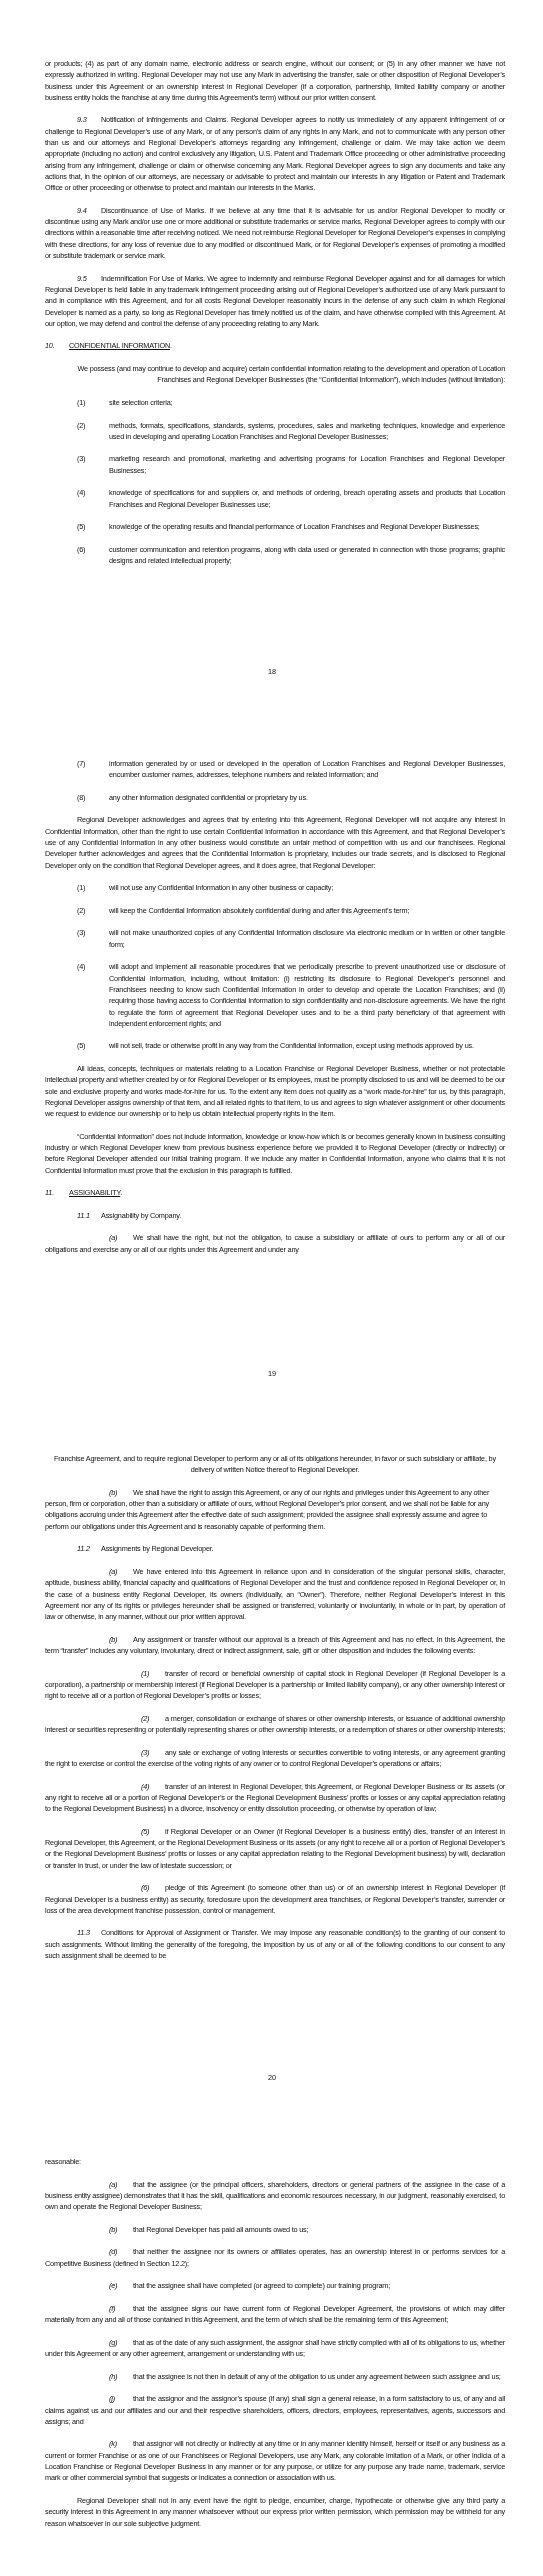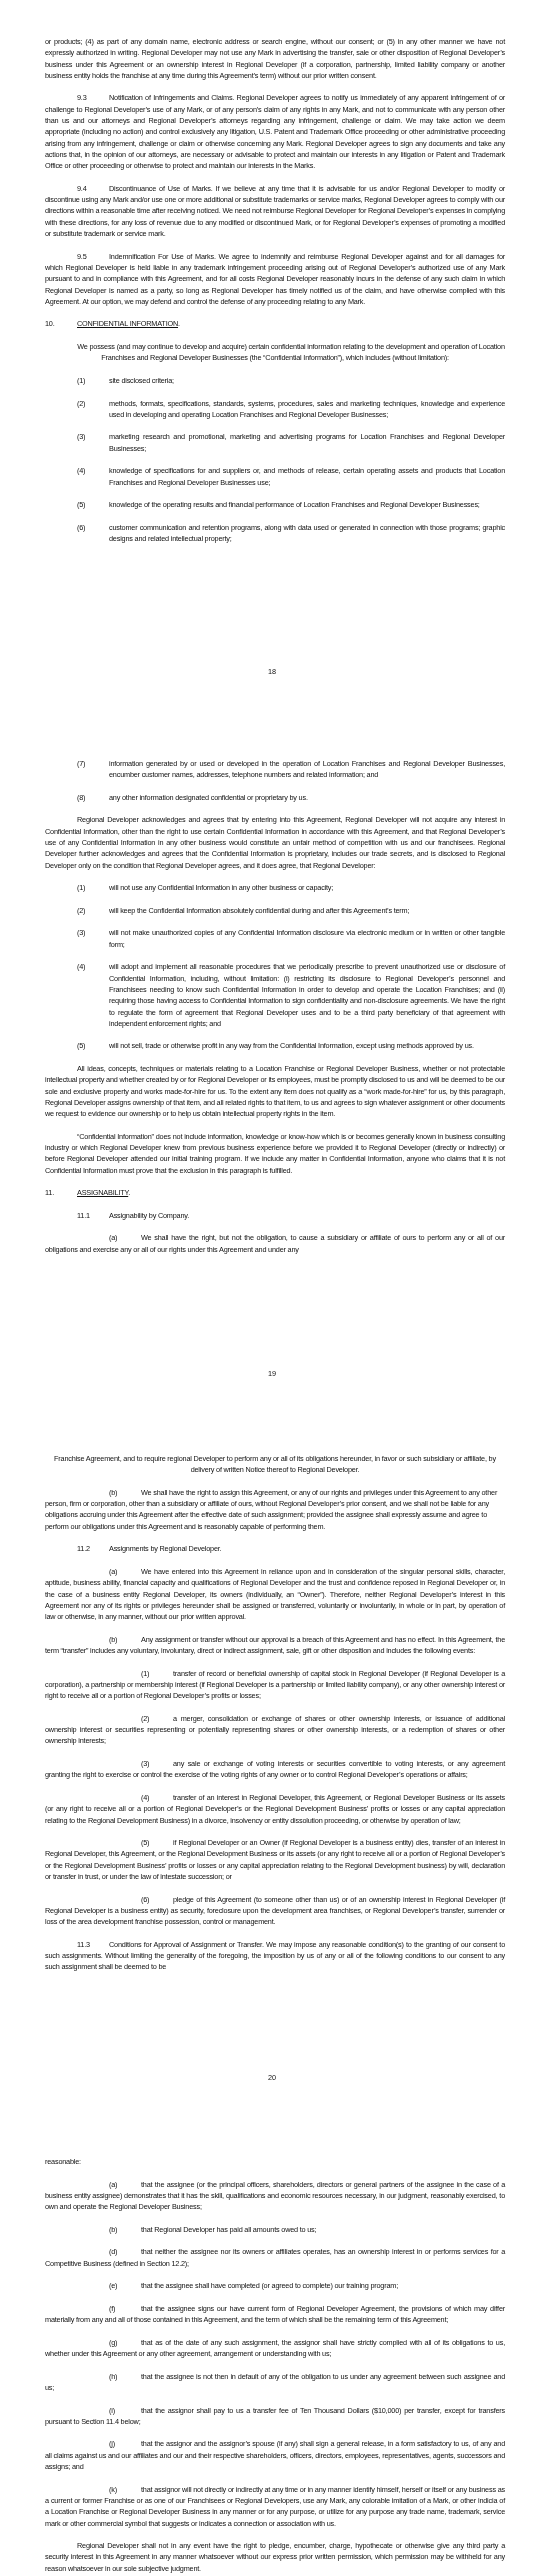--- a/index.html
+++ b/index.html
@@ -5,60 +5,60 @@
   html, body { margin: 0; padding: 0; background: #ffffff; }
   body { width: 544px; height: 2813px; position: relative; overflow: hidden;
          font-family: "Liberation Sans", sans-serif; color: #111; }
   .page { position: absolute; left: 0; width: 544px; }
   .text { position: absolute; left: 45px; width: 460px; font-size: 7.3px; line-height: 11.3px;
           text-align: justify; letter-spacing: -0.2px; transform-origin: left top; }
   .p { margin: 0 0 11.3px 0; text-indent: 32px; }
   .p.noind { text-indent: 0; }
   .p.ind2 { text-indent: 64px; }
   .p.ind3 { text-indent: 96px; }
-  .num { display: inline-block; width: 32px; text-indent: 0; }
+  .num { display: inline-block; width: 24px; text-indent: 0; font-style: italic; }
   .item { display: flex; margin: 0 0 11.3px 32px; }
   .item .lbl { flex: 0 0 32px; }
   .item .body { flex: 1; text-align: justify; }
   .heading { margin: 0 0 11.3px 0; }
   .heading .u { text-decoration: underline; }
   .pgnum { position: absolute; left: 0; width: 544px; text-align: center; font-size: 7.3px; }
 </style>
 </head>
 <body>
 
 <div class="page" style="top:0;">
-  <div class="text" style="top:36px;">
+  <div class="text" style="top:58px;">
     <p class="p noind">or products; (4) as part of any domain name, electronic address or search engine, without our consent; or (5) in any other manner we have not expressly authorized in writing.  Regional Developer may not use any Mark in advertising the transfer, sale or other disposition of Regional Developer’s business under this Agreement or an ownership interest in Regional Developer (if a corporation, partnership, limited liability company or another business entity holds the franchise at any time during this Agreement’s term) without our prior written consent.</p>
 
     <p class="p"><span class="num">9.3</span><span>Notification of Infringements and Claims.  Regional Developer agrees to notify us immediately of any apparent infringement of or challenge to Regional Developer’s use of any Mark, or of any person’s claim of any rights in any Mark, and not to communicate with any person other than us and our attorneys and Regional Developer’s attorneys regarding any infringement, challenge or claim. We may take action we deem appropriate (including no action) and control exclusively any litigation, U.S. Patent and Trademark Office proceeding or other administrative proceeding arising from any infringement, challenge or claim or otherwise concerning any Mark. Regional Developer agrees to sign any documents and take any actions that, in the opinion of our attorneys, are necessary or advisable to protect and maintain our interests in any litigation or Patent and Trademark Office or other proceeding or otherwise to protect and maintain our interests in the Marks.</span></p>
 
     <p class="p"><span class="num">9.4</span><span>Discontinuance of Use of Marks.  If we believe at any time that it is advisable for us and/or Regional Developer to modify or discontinue using any Mark and/or use one or more additional or substitute trademarks or service marks, Regional Developer agrees to comply with our directions within a reasonable time after receiving noticed.  We need not reimburse Regional Developer for Regional Developer’s expenses in complying with these directions, for any loss of revenue due to any modified or discontinued Mark, or for Regional Developer’s expenses of promoting a modified or substitute trademark or service mark.</span></p>
 
     <p class="p"><span class="num">9.5</span><span>Indemnification For Use of Marks.  We agree to indemnify and reimburse Regional Developer against and for all damages for which Regional Developer is held liable in any trademark infringement proceeding arising out of Regional Developer’s authorized use of any Mark pursuant to and in compliance with this Agreement, and for all costs Regional Developer reasonably incurs in the defense of any such claim in which Regional Developer is named as a party, so long as Regional Developer has timely notified us of the claim, and have otherwise complied with this Agreement.  At our option, we may defend and control the defense of any proceeding relating to any Mark.</span></p>
 
     <div class="heading"><span class="num">10.</span><span class="u">CONFIDENTIAL INFORMATION</span><span>.</span></div>
 
-    <p class="p" style="text-align:center;">We possess (and may continue to develop and acquire) certain confidential information relating to the development and operation of Location Franchises and Regional Developer Businesses (the “Confidential Information”), which includes (without limitation):</p>
+    <p class="p" style="text-align:right;">We possess (and may continue to develop and acquire) certain confidential information relating to the development and operation of Location Franchises and Regional Developer Businesses (the “Confidential Information”), which includes (without limitation):</p>
 
     <div class="item">
         <span class="lbl">(1)</span>
-        <span class="body">site disclosed criteria;</span>
+        <span class="body">site selection criteria;</span>
       </div>
     <div class="item">
         <span class="lbl">(2)</span>
         <span class="body">methods, formats, specifications, standards, systems, procedures, sales and marketing techniques, knowledge and experience used in developing and operating Location Franchises and Regional Developer Businesses;</span>
       </div>
     <div class="item">
         <span class="lbl">(3)</span>
         <span class="body">marketing research and promotional, marketing and advertising programs for Location Franchises and Regional Developer Businesses;</span>
       </div>
     <div class="item">
         <span class="lbl">(4)</span>
-        <span class="body">knowledge of specifications for and suppliers or, and methods of release, certain operating assets and products that Location Franchises and Regional Developer Businesses use;</span>
+        <span class="body">knowledge of specifications for and suppliers or, and methods of ordering, breach operating assets and products that Location Franchises and Regional Developer Businesses use;</span>
       </div>
     <div class="item">
         <span class="lbl">(5)</span>
         <span class="body">knowledge of the operating results and financial performance of Location Franchises and Regional Developer Businesses;</span>
       </div>
     <div class="item">
         <span class="lbl">(6)</span>
         <span class="body">customer communication and retention programs, along with data used or generated in connection with those programs; graphic designs and related intellectual property;</span>
       </div>
   </div>
@@ -139,21 +139,20 @@
   <div class="text" style="top:2156px;">
     <p class="p noind">reasonable:</p>
 
     <p class="p ind2"><span class="num">(a)</span><span>that the assignee (or the principal officers, shareholders, directors or general partners of the assignee in the case of a business entity assignee) demonstrates that it has the skill, qualifications and economic resources necessary, in our judgment, reasonably exercised, to own and operate the Regional Developer Business;</span></p>
     <p class="p ind2"><span class="num">(b)</span><span>that Regional Developer has paid all amounts owed to us;</span></p>
     <p class="p ind2"><span class="num">(d)</span><span>that neither the assignee nor its owners or affiliates operates, has an ownership interest in or performs services for a Competitive Business (defined in Section 12.2);</span></p>
     <p class="p ind2"><span class="num">(e)</span><span>that the assignee shall have completed (or agreed to complete) our training program;</span></p>
     <p class="p ind2"><span class="num">(f)</span><span>that the assignee signs our have current form of Regional Developer Agreement, the provisions of which may differ materially from any and all of those contained in this Agreement, and the term of which shall be the remaining term of this Agreement;</span></p>
     <p class="p ind2"><span class="num">(g)</span><span>that as of the date of any such assignment, the assignor shall have strictly complied with all of its obligations to us, whether under this Agreement or any other agreement, arrangement or understanding with us;</span></p>
     <p class="p ind2"><span class="num">(h)</span><span>that the assignee is not then in default of any of the obligation to us under any agreement between such assignee and us;</span></p>
-    <p class="p ind2"><span class="num">(i)</span><span>that the assignor shall pay to us a transfer fee of Ten Thousand Dollars ($10,000) per transfer, except for transfers pursuant to Section 11.4 below;</span></p>
     <p class="p ind2"><span class="num">(j)</span><span>that the assignor and the assignor’s spouse (if any) shall sign a general release, in a form satisfactory to us, of any and all claims against us and our affiliates and our and their respective shareholders, officers, directors, employees, representatives, agents, successors and assigns; and</span></p>
     <p class="p ind2"><span class="num">(k)</span><span>that assignor will not directly or indirectly at any time or in any manner identify himself, herself or itself or any business as a current or former Franchise or as one of our Franchisees or Regional Developers, use any Mark, any colorable imitation of a Mark, or other indicia of a Location Franchise or Regional Developer Business in any manner or for any purpose, or utilize for any purpose any trade name, trademark, service mark or other commercial symbol that suggests or indicates a connection or association with us.</span></p>
 
     <p class="p">Regional Developer shall not in any event have the right to pledge, encumber, charge, hypothecate or otherwise give any third party a security interest in this Agreement in any manner whatsoever without our express prior written permission, which permission may be withheld for any reason whatsoever in our sole subjective judgment.</p>
 
   </div>
 </div>
 
 
 </body></html>

